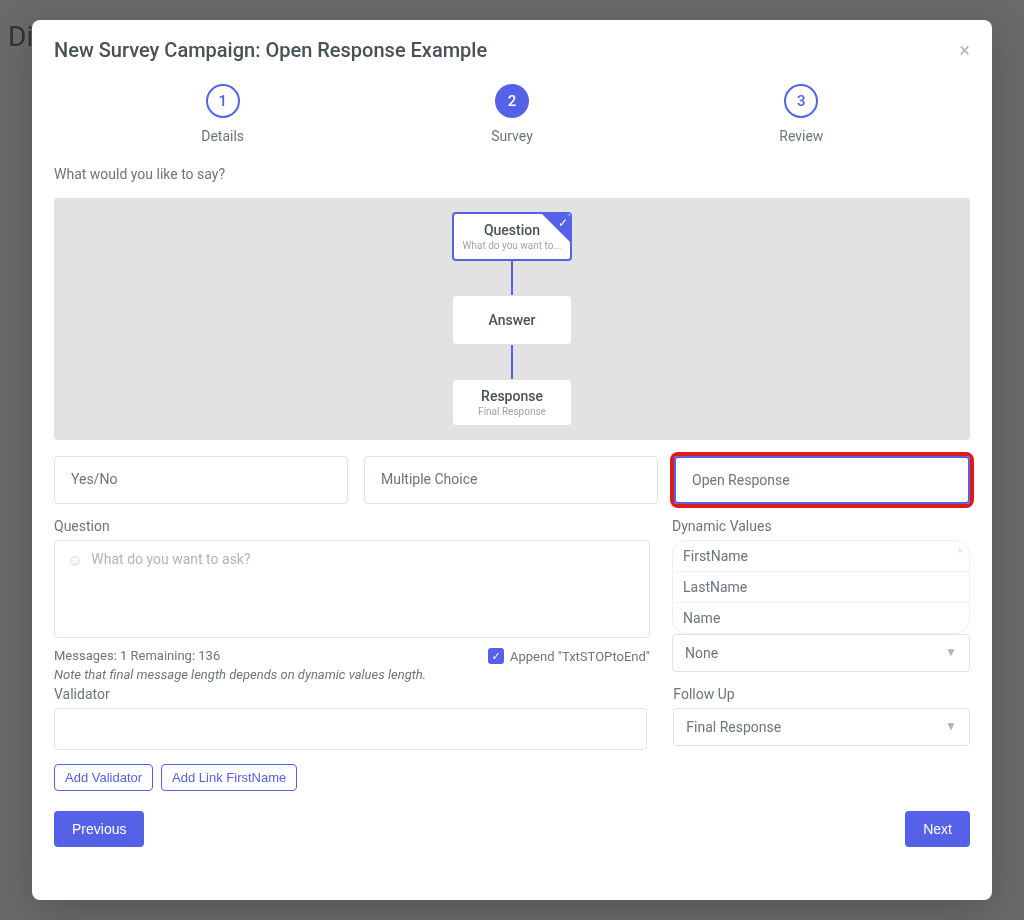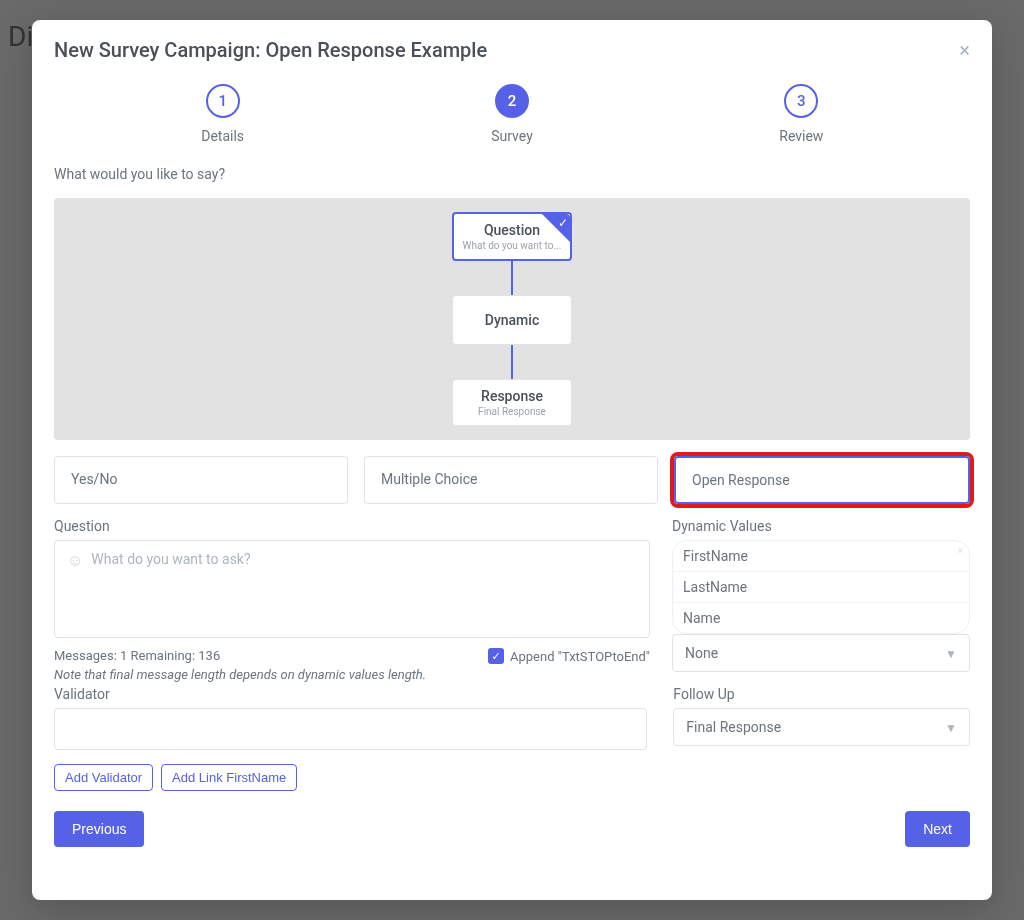--- a/index.html
+++ b/index.html
@@ -56,21 +56,21 @@
   .note-left .italic { font-style:italic; display:block; margin-top:4px;}
   .append-row { display:flex; align-items:center; gap:6px; color:#6c757d; font-size:13px; }
   .checkbox { width:16px; height:16px; border-radius:3px; background:#5561e6; display:inline-flex; align-items:center; justify-content:center; color:#fff; font-size:11px; }
 
   .dv-list { border:1px solid #eef0f3; border-radius:15px; }
   .dv-item { padding:7px 10px; color:#6c757d; font-size:14px; border-bottom:1px solid #f2f3f5;}
   .dv-item:first-child { position:relative; }
   .dv-item:first-child::after { content:"×"; position:absolute; right:6px; top:4px; color:#dcdfe3; font-size:10px;}
   .dv-item:last-child { border-bottom:none;}
 
-  .select-box { border:1px solid #dee2e6; border-radius:4px; padding:10px 12px; color:#6c757d; font-size:14px; display:flex; justify-content:space-between; align-items:flex-end; cursor:pointer;}
+  .select-box { border:1px solid #dee2e6; border-radius:4px; padding:10px 12px; color:#6c757d; font-size:14px; display:flex; justify-content:space-between; align-items:flex-start; cursor:pointer;}
   .select-box .caret-icon { color:#adb5bd; font-size:12px;}
 
   .validator-row { display:flex; gap:26px; margin-top:4px;}
   .validator-input { border:1px solid #dee2e6; border-radius:4px; height:42px; width:100%; }
 
   .link-btns { display:flex; gap:8px; margin-top:14px;}
   .link-btn { border:1px solid #5561e6; color:#5561e6; background:#fff; border-radius:4px; padding:5px 10px; font-size:13px; cursor:pointer; }
 
   .footer-row { display:flex; justify-content:space-between; margin-top:20px;}
   .btn { background:#5561e6; color:#fff; border:none; border-radius:4px; padding:10px 18px; font-size:14px; cursor:pointer;}
@@ -116,21 +116,21 @@
 
   <div class="flow-canvas">
     <div class="node selected">
       <div class="corner"></div>
       <span class="check-icon">✓</span>
       <div class="node-title">Question</div>
       <div class="node-sub">What do you want to...</div>
     </div>
     <div class="vline"></div>
     <div class="node" style="padding:16px 6px;">
-      <div class="node-title">Dynamic</div>
+      <div class="node-title">Answer</div>
     </div>
     <div class="vline"></div>
     <div class="node">
       <div class="node-title">Response</div>
       <div class="node-sub">Final Response</div>
     </div>
   </div>
 
   <div class="q-type-row">
     <div class="q-type">Yes/No</div>

